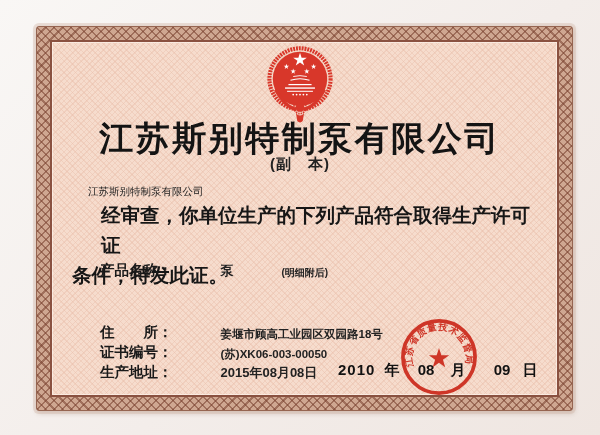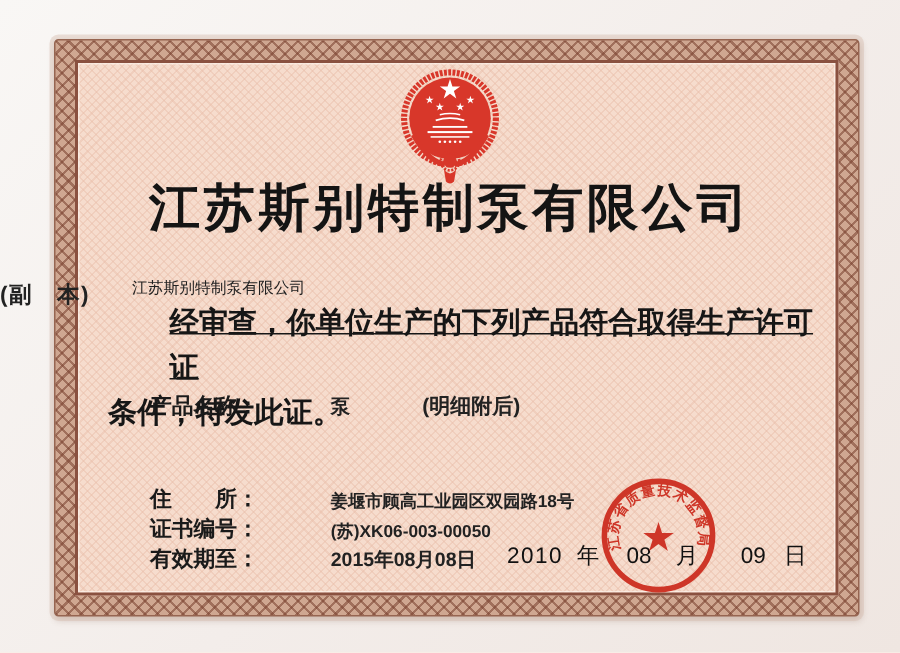--- a/index.html
+++ b/index.html
@@ -36,38 +36,38 @@
     box-shadow:inset 0 0 0 1px rgba(255,246,240,.6);
   }
   
   .content{position:absolute;inset:0;z-index:2;color:#1b1b1b;}
   .emblem{position:absolute;left:266px;top:46px;width:68px;height:78px;}
   .title{
     position:absolute;left:0;right:0;top:116px;text-align:center;
     font-size:34px;font-weight:900;letter-spacing:2.5px;color:#141414;
   }
   .subtitle{
-    position:absolute;left:0;right:0;top:155px;text-align:left;
-    font-size:15px;font-weight:700;letter-spacing:1px;color:#222;margin-top:32px;
+    position:absolute;left:0;right:0;top:155px;text-align:center;
+    font-size:15px;font-weight:700;letter-spacing:1px;color:#222;
   }
   .company{position:absolute;left:88px;top:185px;font-size:10.5px;font-weight:400;color:#222;}
   .statement{position:absolute;left:72px;top:200px;width:475px;font-size:19.5px;font-weight:900;line-height:30px;color:#161616;}
-  .statement .l1{padding-left:41px;text-decoration:underline;}
+  .statement .l1{padding-left:29px;}
   .row{position:absolute;left:100px;display:flex;align-items:flex-end;white-space:nowrap;gap:48px;}
   .flabel{font-size:14.5px;font-weight:900;color:#1a1a1a;}
   .fvalue{font-size:11.5px;font-weight:700;color:#222;}
   .fvalue.big{font-size:13px;}
-  .fnote{font-size:14px;font-weight:700;color:#222;}
+  .fnote{font-size:10px;font-weight:700;color:#222;}
   .row-product{top:261px;}
   .row-residence{top:295px;margin-top:28px;}
   .row-address{top:320px;}
   .row-certno{top:343px;}
   .row-valid{top:363px;}
   .note{position:absolute;left:112px;top:385px;font-size:9px;font-weight:700;color:#3a2c28;letter-spacing:.5px;}
-  .date{position:absolute;left:338px;top:361px;font-size:15px;font-weight:400;color:#111;white-space:nowrap;text-align:right;}
+  .date{position:absolute;left:338px;top:361px;font-size:15px;font-weight:700;color:#111;white-space:nowrap;text-align:right;}
   .date span{display:inline-block;}
   .d-year{letter-spacing:1px;}
   .d-ylab{margin-left:5px;}
   .d-month{margin-left:14px;}
   .d-mlab{margin-left:12px;}
   .d-day{margin-left:24px;}
   .d-dlab{margin-left:8px;}
   .seal{position:absolute;left:398px;top:316px;width:82px;height:82px;z-index:3;opacity:.93;}
 </style>
 </head>
@@ -135,21 +135,21 @@
 
     <div class="row row-address">
     </div>
 
     <div class="row row-certno">
       <span class="flabel">证书编号：</span>
       <span class="fvalue">(苏)XK06-003-00050</span>
     </div>
 
     <div class="row row-valid">
-      <span class="flabel">有效期至：</span>
+      <span class="flabel">生产地址：</span>
       <span class="fvalue big">2015年08月08日</span>
     </div>
 
 
     <div class="date">
       <span class="d-year">2010</span>
       <span class="d-ylab">年</span>
       <span class="d-month">08</span>
       <span class="d-mlab">月</span>
       <span class="d-day">09</span>

